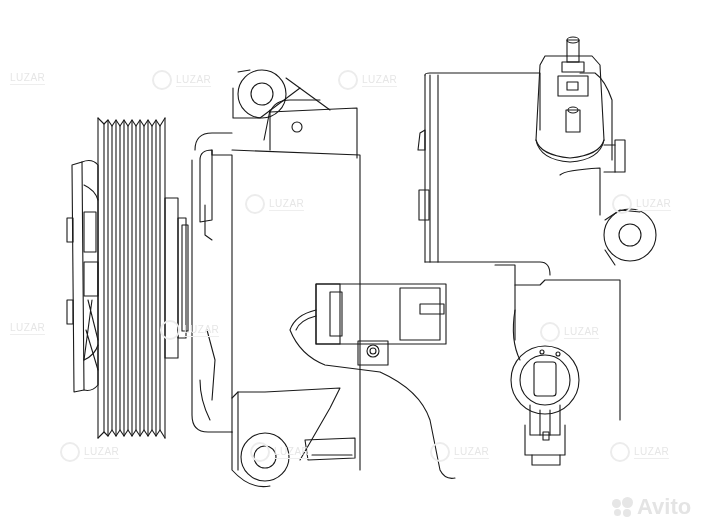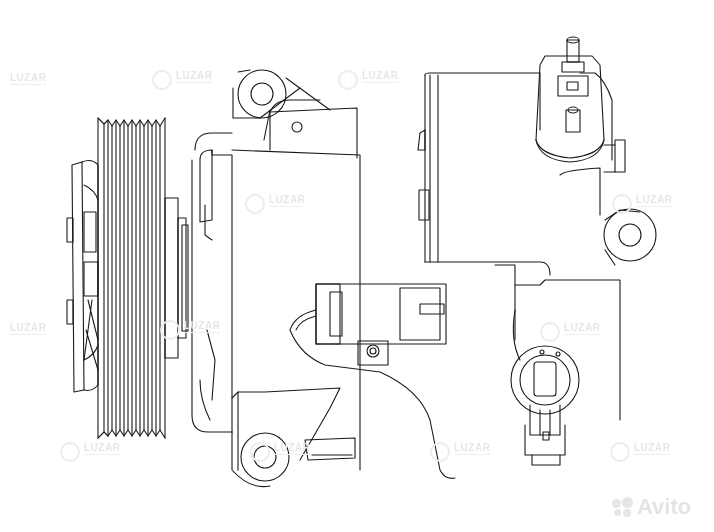--- a/index.html
+++ b/index.html
@@ -1,18 +1,18 @@
 <!DOCTYPE html>
 <html><head>
 <meta charset="utf-8">
 <style>
   html, body { margin:0; padding:0; background:#ffffff; }
   body { width:714px; height:532px; overflow:hidden; position:relative; font-family:"Liberation Sans", sans-serif; }
   #stage { position:absolute; left:0; top:0; width:714px; height:532px; }
-  .wm { position:absolute; display:flex; align-items:flex-start; gap:4px; color:#e6e6e6; font-size:10px; font-weight:bold; letter-spacing:0.5px; }
+  .wm { position:absolute; display:flex; align-items:center; gap:4px; color:#e6e6e6; font-size:10px; font-weight:normal; letter-spacing:0.5px; }
   .wm .logo { width:20px; height:20px; border:2px solid #ececec; border-radius:50%; box-sizing:border-box; }
   .wm .txt { border-bottom:1px solid #eeeeee; padding-bottom:1px; }
   .abcp { position:absolute; left:305px; top:360px; font-size:54px; font-weight:bold; color:rgba(150,150,150,0.6); letter-spacing:-2px; line-height:1; }
   .avito { position:absolute; left:612px; top:494px; display:flex; align-items:center; gap:3px; color:#e4e4e4; font-size:22px; font-weight:bold; }
   .avito .dots { position:relative; width:22px; height:20px; }
   .avito .dots span { position:absolute; border-radius:50%; background:#e6e6e6; }
 </style>
 </head>
 <body>
 

